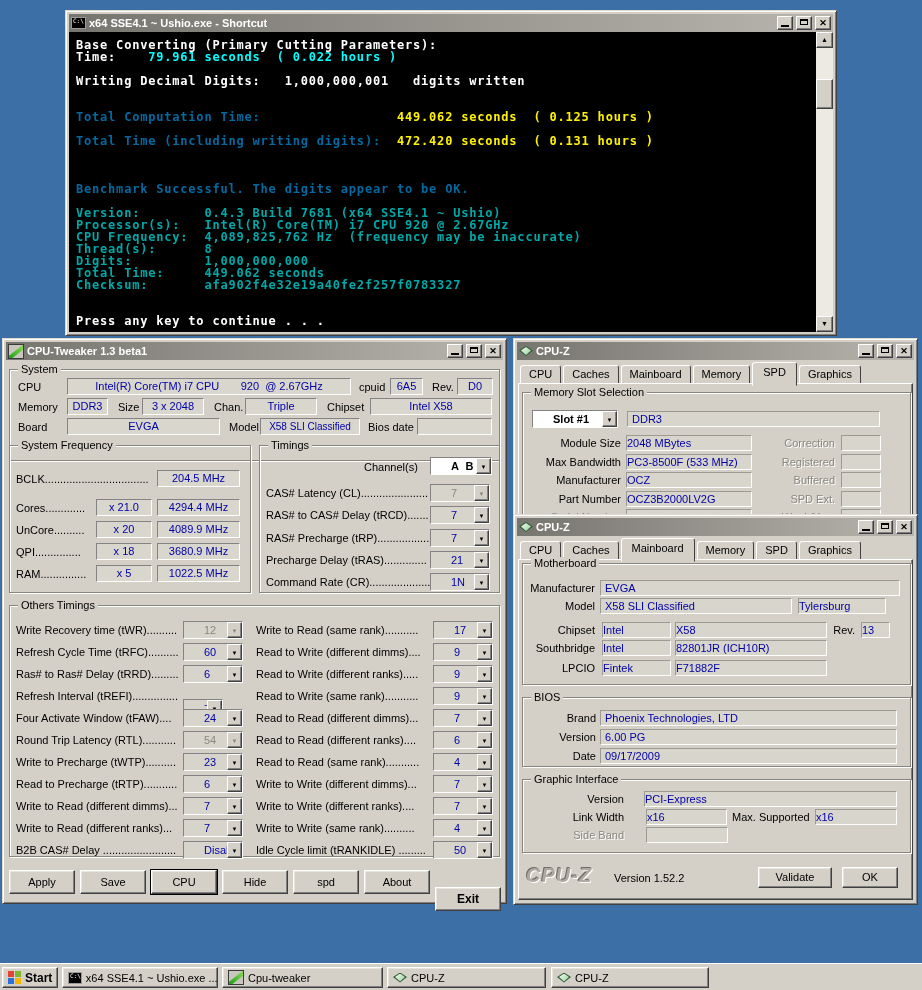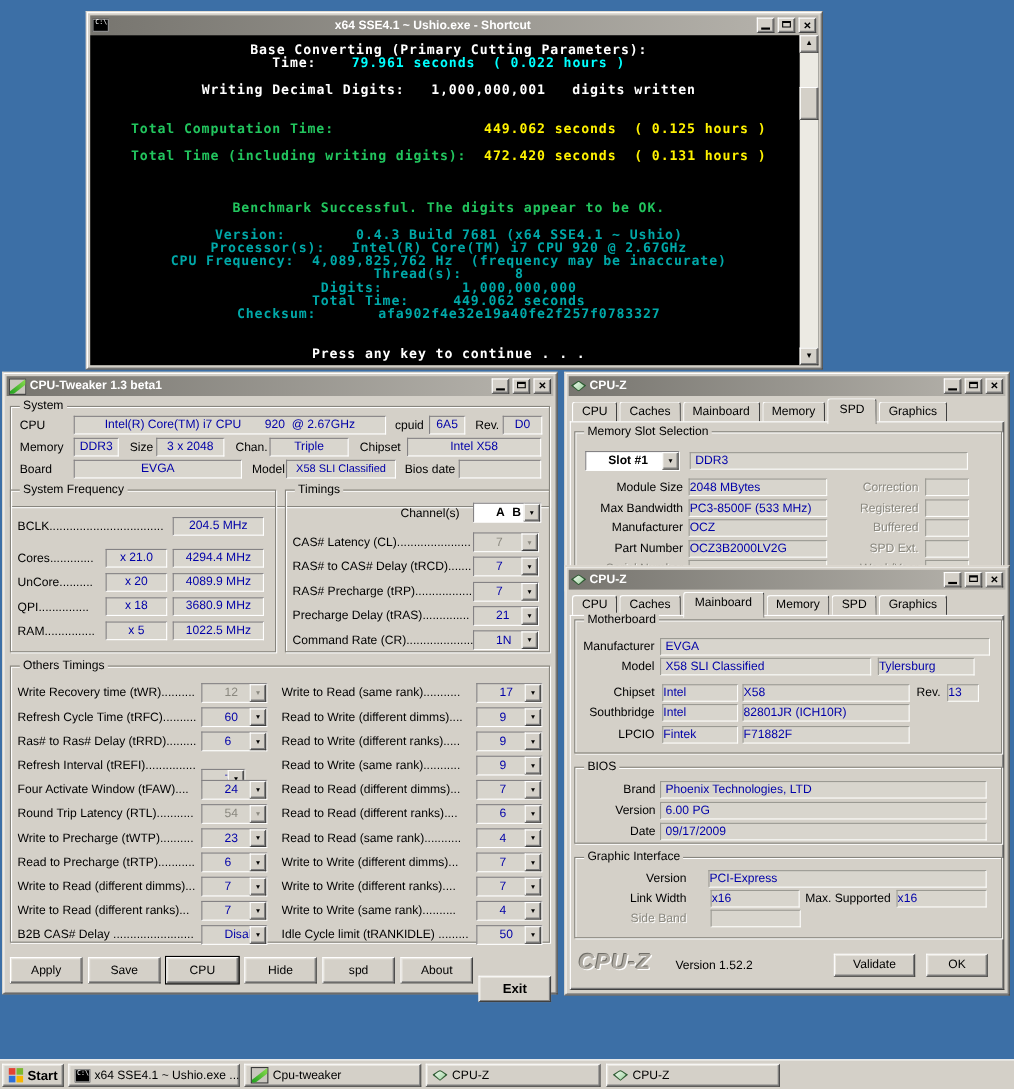--- a/index.html
+++ b/index.html
@@ -16,21 +16,21 @@
           box-shadow:inset -1px -1px 0 #808080;box-sizing:border-box;}
   .tb-min::after{content:"";display:block;width:8px;height:2px;background:#000;margin:8px auto 0;}
   .tb-max::after{content:"";display:block;width:8px;height:6px;border:1px solid #000;border-top-width:2px;margin:2px auto 0;box-sizing:border-box;}
   .tb-close::after{content:"✕";display:block;text-align:center;font-size:9px;font-weight:bold;line-height:12px;}
   
   #console-body{position:absolute;left:3px;right:3px;top:21px;bottom:3px;background:#000;}
   #console-text{position:absolute;left:0;top:0;right:17px;bottom:0;padding:7px 0 0 7px;overflow:hidden;
     font-family:"DejaVu Sans Mono","Liberation Mono",monospace;font-size:12px;font-weight:bold;
     letter-spacing:0.8px;line-height:12px;white-space:pre;}
   .con-line{height:12px;}
-  .c-w{color:#FFFFFF}.c-cy{color:#00FFFF}.c-g{color:#22c55e}.c-y{color:#FFF200}.c-t{color:#00A8A8}
+  .c-w{color:#FFFFFF}.c-cy{color:#00FFFF}.c-g{color:#0369a1}.c-y{color:#FFF200}.c-t{color:#00A8A8}
   .sbar{position:absolute;right:0;top:0;bottom:0;width:17px;background:#ECEAE3;}
   .sb-btn{position:absolute;left:0;width:17px;height:16px;background:#D4D0C8;border:1px solid;
           border-color:#fff #404040 #404040 #fff;box-shadow:inset -1px -1px 0 #808080;box-sizing:border-box;
           text-align:center;font-size:7px;line-height:14px;color:#000;}
   .sb-up{top:0}.sb-down{bottom:0}
   .sb-up::after{content:"▲"}.sb-down::after{content:"▼"}
   .sb-thumb{position:absolute;left:0;width:17px;background:#D4D0C8;border:1px solid;
             border-color:#fff #404040 #404040 #fff;box-shadow:inset -1px -1px 0 #808080;box-sizing:border-box;}
   
   .group{position:absolute;border:1px solid #87857E;box-shadow:inset 1px 1px 0 #fff,1px 1px 0 #fff;box-sizing:border-box;}
@@ -188,21 +188,21 @@
       <span class="zlabel dis" style="left:0;top:49px;width:101px;">Side Band</span>
       <div class="zfield" style="left:123px;top:47px;width:82px;"></div>
     </div>
 
     <span id="cpuz-logo" style="left:12px;top:349px;">CPU-Z</span>
     <span class="lbl" style="left:100px;top:357px;">Version 1.52.2</span>
     <div class="btn" style="left:244px;top:352px;width:74px;height:21px;line-height:19px;">Validate</div>
     <div class="btn" style="left:328px;top:352px;width:56px;height:21px;line-height:19px;">OK</div>
   </div>
 
-  <div class="win" id="win-console" style="left:78px;top:10px;width:670px;height:326px;text-align:center;">
+  <div class="win" id="win-console" style="left:65px;top:10px;width:772px;height:326px;">
     <div class="titlebar">
       <span class="ico-console">C:\</span>
       <span class="title-text">x64 SSE4.1 ~ Ushio.exe - Shortcut</span>
       <span class="tb-btn tb-min"></span>
       <span class="tb-btn tb-max"></span>
       <span class="tb-btn tb-close"></span>
     </div>
     <div id="console-body">
       <div id="console-text"><div class="con-line"><span class="c-w">Base Converting (Primary Cutting Parameters):</span></div><div class="con-line"><span class="c-w">Time:    </span><span class="c-cy">79.961 seconds  ( 0.022 hours )</span></div><div class="con-line">&nbsp;</div><div class="con-line"><span class="c-w">Writing Decimal Digits:   1,000,000,001   digits written</span></div><div class="con-line">&nbsp;</div><div class="con-line">&nbsp;</div><div class="con-line"><span class="c-g">Total Computation Time:</span><span class="c-y">                 449.062 seconds  ( 0.125 hours )</span></div><div class="con-line">&nbsp;</div><div class="con-line"><span class="c-g">Total Time (including writing digits):  </span><span class="c-y">472.420 seconds  ( 0.131 hours )</span></div><div class="con-line">&nbsp;</div><div class="con-line">&nbsp;</div><div class="con-line">&nbsp;</div><div class="con-line"><span class="c-g">Benchmark Successful. The digits appear to be OK.</span></div><div class="con-line">&nbsp;</div><div class="con-line"><span class="c-t">Version:        0.4.3 Build 7681 (x64 SSE4.1 ~ Ushio)</span></div><div class="con-line"><span class="c-t">Processor(s):   Intel(R) Core(TM) i7 CPU 920 @ 2.67GHz</span></div><div class="con-line"><span class="c-t">CPU Frequency:  4,089,825,762 Hz  (frequency may be inaccurate)</span></div><div class="con-line"><span class="c-t">Thread(s):      8</span></div><div class="con-line"><span class="c-t">Digits:         1,000,000,000</span></div><div class="con-line"><span class="c-t">Total Time:     449.062 seconds</span></div><div class="con-line"><span class="c-t">Checksum:       afa902f4e32e19a40fe2f257f0783327</span></div><div class="con-line">&nbsp;</div><div class="con-line">&nbsp;</div><div class="con-line"><span class="c-w">Press any key to continue . . .</span></div></div>
       <div class="sbar">

